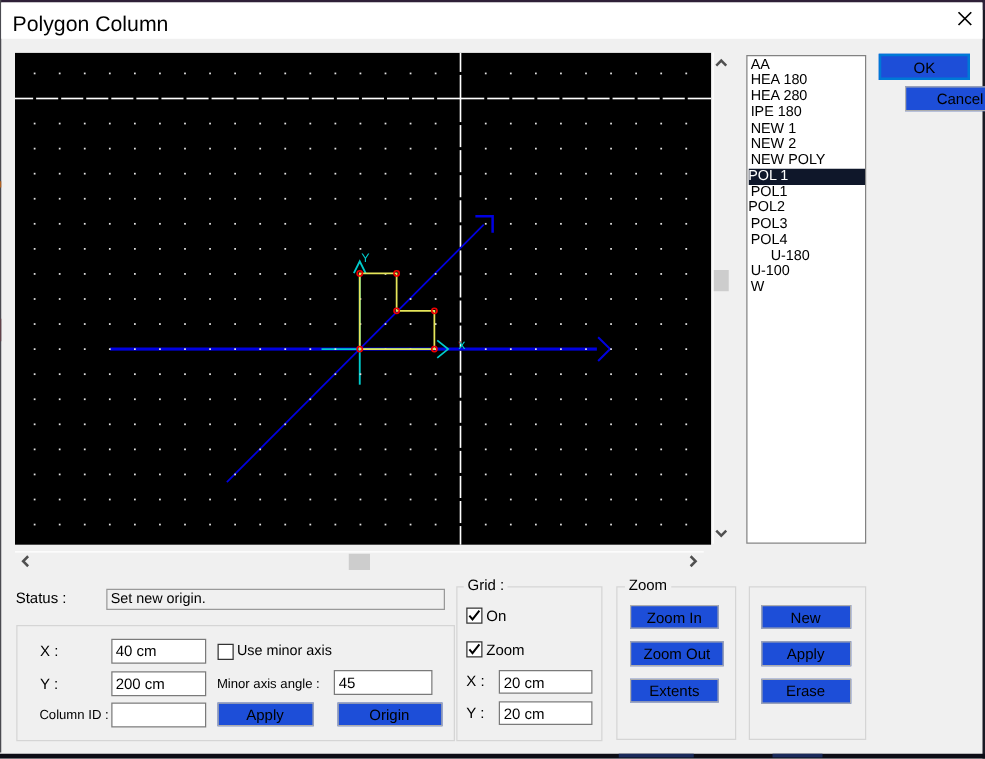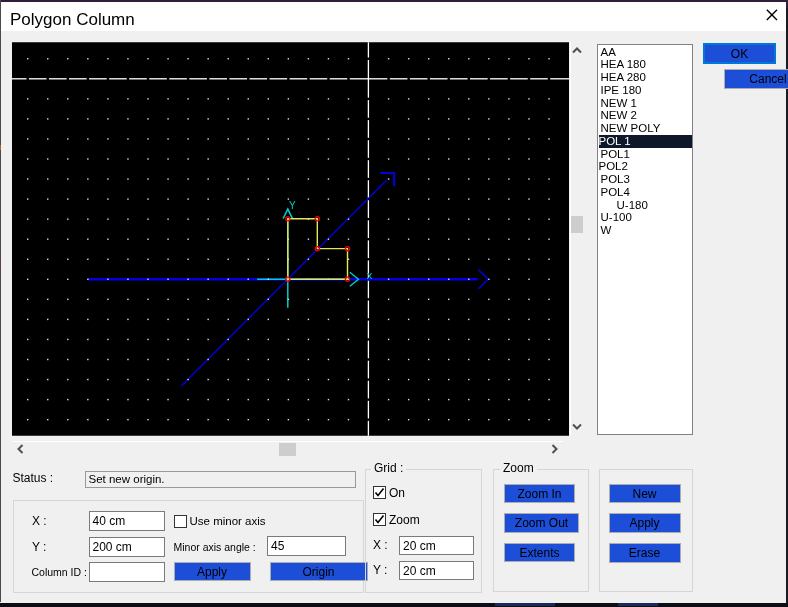--- a/index.html
+++ b/index.html
@@ -608,21 +608,21 @@
 <div class="edit" style="left:88.5px;top:511px;width:76px;height:20px">40 cm</div>
 <div class="cb" style="left:173.5px;top:514.5px"></div>
 <div class="lbl" style="left:189.5px;top:515px;font-size:11.5px">Use minor axis</div>
 <div class="lbl" style="left:32px;top:541px">Y :</div>
 <div class="edit" style="left:88.5px;top:537px;width:76px;height:20px">200 cm</div>
 <div class="lbl" style="left:173.5px;top:541px;font-size:10.5px">Minor axis angle :</div>
 <div class="edit" style="left:267px;top:536px;width:79px;height:20px">45</div>
 <div class="lbl" style="left:31.5px;top:566px;font-size:10.5px">Column ID :</div>
 <div class="edit" style="left:88.5px;top:561.5px;width:76px;height:20px"></div>
 <div class="btn" style="left:173.5px;top:562px;width:77px;height:19px">Apply</div>
-<div class="btn" style="left:269.5px;top:562px;width:98px;height:19px">Origin</div>
+<div class="btn" style="left:269.5px;top:562px;width:84px;height:19px">Origin</div>
 <div class="grp" style="left:364.5px;top:469px;width:117px;height:124px"></div>
 <div class="lbl" style="left:371px;top:462px;background:#f0f0f0;padding:0 3px">Grid :</div>
 <div class="cb" style="left:372.5px;top:486px">
     <svg width="11" height="11" viewBox="0 0 11 11" style="position:absolute;left:0;top:0">
       <path d="M1.5 5.5 L4 8.5 L9.5 1.5" stroke="#000" stroke-width="1.6" fill="none"></path>
     </svg>
   </div>
 <div class="lbl" style="left:389px;top:486.5px">On</div>
 <div class="cb" style="left:372.5px;top:513px">
     <svg width="11" height="11" viewBox="0 0 11 11" style="position:absolute;left:0;top:0">

